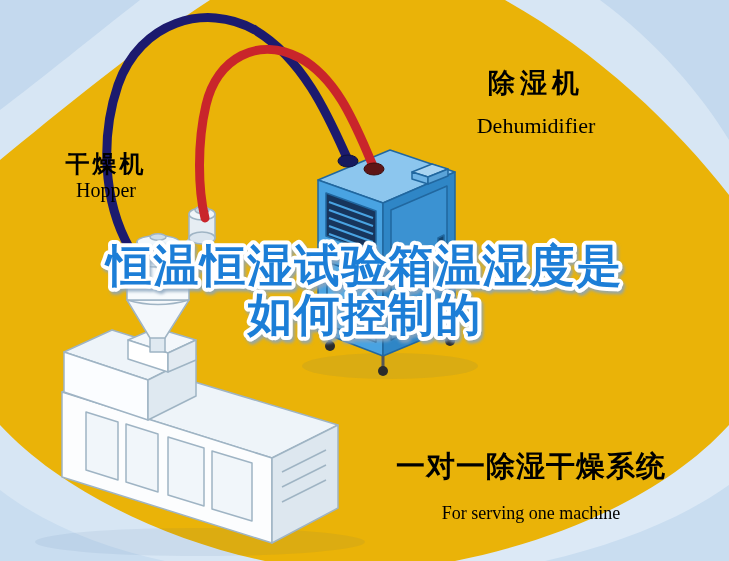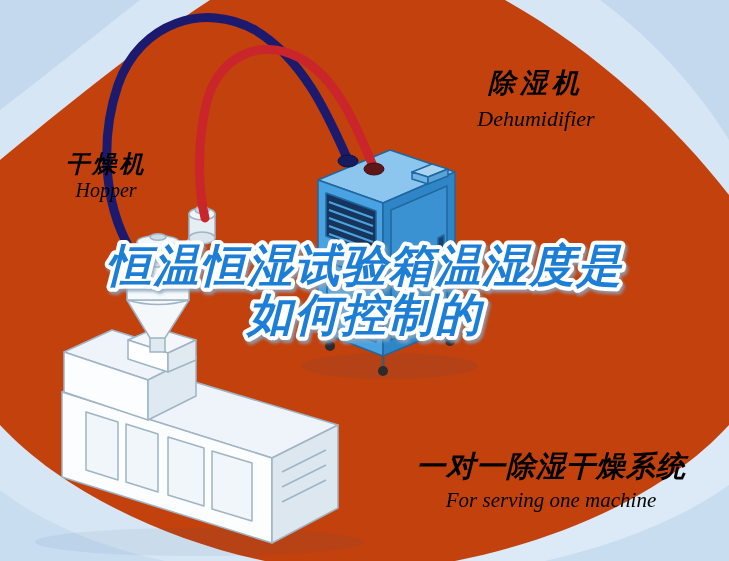--- a/index.html
+++ b/index.html
@@ -1,33 +1,32 @@
 <!DOCTYPE html>
 <html><head>
 <meta charset="utf-8">
 <style>
   html,body{margin:0;padding:0;background:#ffffff;}
   .stage{
-    position:relative;width:729px;height:561px;overflow:hidden;background:#c2410c;
+    position:relative;width:729px;height:561px;overflow:hidden;background:#eab308;
     font-family:"Liberation Sans",sans-serif;
-    font-style:italic;
   }
   .scene{position:absolute;left:0;top:0;width:729px;height:561px;display:block;}
   .lbl{position:absolute;text-align:center;color:#000;z-index:5;}
   .lbl .cn{font-weight:bold;color:#000;line-height:1.15;}
   .lbl .en{font-family:"Liberation Serif",serif;color:#000;line-height:1.2;}
   .lbl-dehum{left:438px;top:68px;width:196px;}
   .lbl-dehum .cn{font-size:27px;letter-spacing:5px;}
-  .lbl-dehum .en{font-size:22px;margin-top:7px;}
+  .lbl-dehum .en{font-size:22px;margin-top:14px;}
   .lbl-hopper{left:38px;top:150px;width:136px;}
   .lbl-hopper .cn{font-size:24px;letter-spacing:3px;}
   .lbl-hopper .en{font-size:20px;margin-top:0;}
-  .lbl-system{left:396px;top:450px;width:310px;}
+  .lbl-system{left:376px;top:450px;width:310px;}
   .lbl-system .cn{font-size:29px;letter-spacing:1px;}
-  .lbl-system .en{font-size:21px;margin-top:5px;}
+  .lbl-system .en{font-size:18px;margin-top:20px;}
 </style>
 </head>
 <body>
 
 <div class="stage">
 
   <svg class="scene" viewBox="0 0 729 561" xmlns="http://www.w3.org/2000/svg">
     <defs>
       <filter id="titleShadow" x="-20%" y="-20%" width="140%" height="140%">
         <feDropShadow dx="2" dy="3" stdDeviation="1.5" flood-color="#8aa4bd" flood-opacity="0.85"></feDropShadow>

